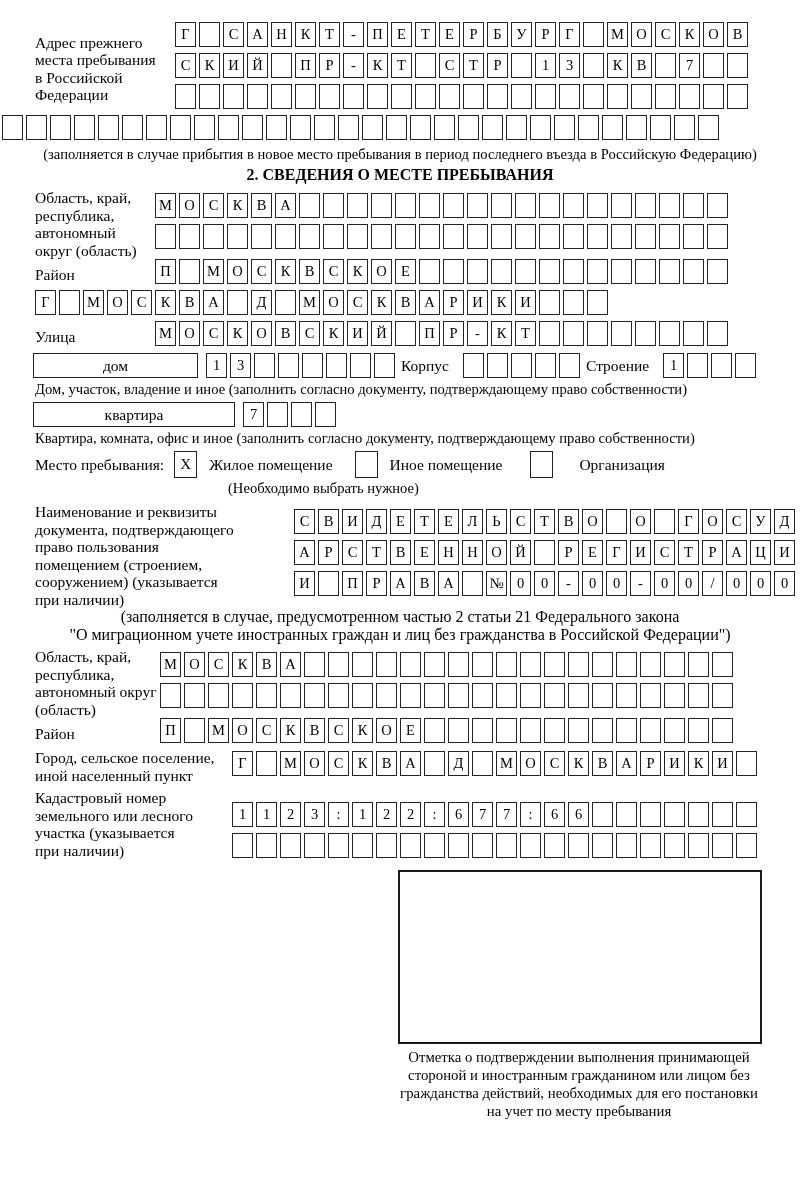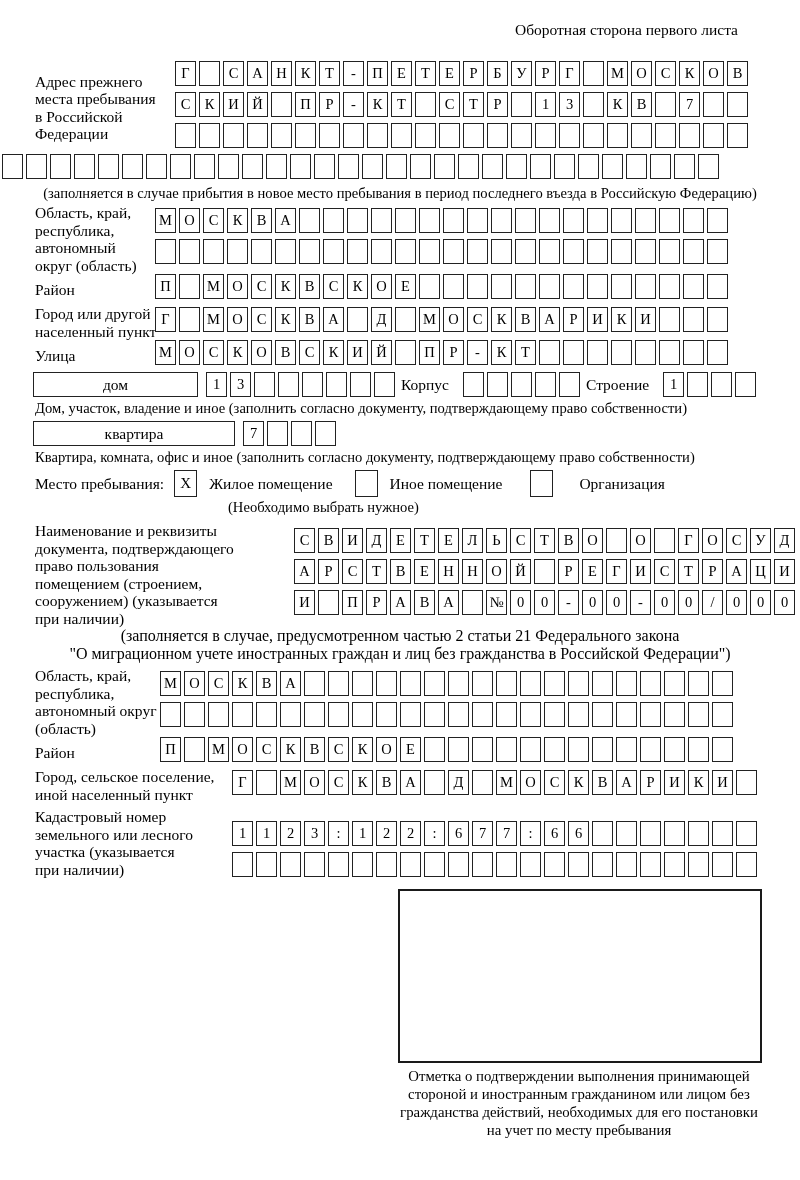--- a/index.html
+++ b/index.html
@@ -65,21 +65,20 @@
     margin:6px 0 0 398px; width:360px; height:170px;
     border:2px solid #1a1a1a; background:#fff;
   }
   .stamp-caption { margin:4px 0 0 369px; width:420px; text-align:center; font-size:14.8px; line-height:18px; }
 </style>
 </head>
 <body>
 
 <div class="page">
 
-  <div class="header-note">Оборотная сторона первого листа</div>
 
   <div class="frow ml35" style="margin-top:22px;">
     <div class="label w140">
       <div>Адрес прежнего</div>
       <div>места пребывания</div>
       <div>в Российской</div>
       <div>Федерации</div>
     </div>
     <div class="rows">
       <div class="box-row">
@@ -189,20 +188,21 @@
       <div class="cell"></div>
       <div class="cell"></div>
       <div class="cell"></div>
       <div class="cell"></div>
       <div class="cell"></div>
       <div class="cell"></div>
       <div class="cell"></div>
     </div>
   <div class="caption center small-note">(заполняется в случае прибытия в новое место пребывания в период последнего въезда в Российскую Федерацию)</div>
 
+  <div class="sec-title">2. СВЕДЕНИЯ О МЕСТЕ ПРЕБЫВАНИЯ</div>
 
   <div class="frow ml35">
     <div class="label w120">
       <div>Область, край,</div>
       <div>республика,</div>
       <div>автономный</div>
       <div>округ (область)</div>
     </div>
     <div class="rows">
       <div class="box-row">
@@ -286,24 +286,20 @@
         <div class="cell"></div>
         <div class="cell"></div>
         <div class="cell"></div>
         <div class="cell"></div>
         <div class="cell"></div>
         <div class="cell"></div>
       </div>
   </div>
 
   <div class="frow ml35">
-    <div class="label w120">
-      <div>Город или другой</div>
-      <div>населенный пункт</div>
-    </div>
     <div class="box-row">
         <div class="cell">Г</div>
         <div class="cell"></div>
         <div class="cell">М</div>
         <div class="cell">О</div>
         <div class="cell">С</div>
         <div class="cell">К</div>
         <div class="cell">В</div>
         <div class="cell">А</div>
         <div class="cell"></div>

